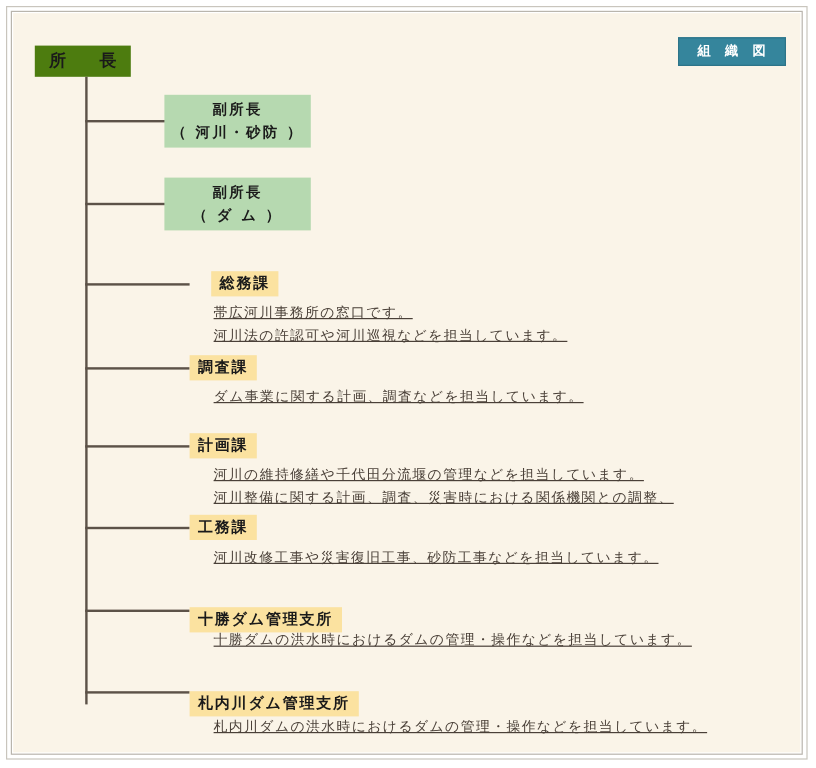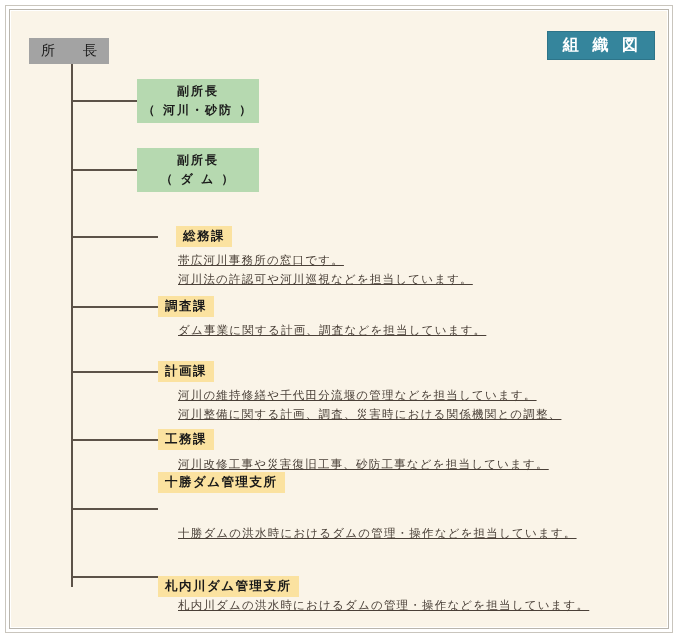--- a/index.html
+++ b/index.html
@@ -40,37 +40,37 @@
     background:#faf4e8;
     overflow:hidden;
   }
 
   
   .badge{
     position:absolute;
     right:12px;top:20px;
     background:#35859c;
     color:#ffffff;
-    font-size:16px;
+    font-size:11px;
     font-weight:bold;
     letter-spacing:4px;
     padding:6px 13px 7px 16px;
     line-height:1;
     box-shadow:0 0 0 1px #2d7489 inset;
   }
 
   
   .boss{
     position:absolute;
     left:18px;top:27px;
     width:80px;height:26px;
-    background:#a3a3a3;
+    background:#4d7c0f;
     color:#1a1a1a;
     font-size:14px;
-    font-weight:normal;
+    font-weight:bold;
     letter-spacing:7px;
     display:flex;align-items:center;justify-content:center;
     text-indent:7px;
   }
 
   
   .vline{
     position:absolute;
     left:60px;top:53px;
     width:2px;height:523px;
@@ -174,21 +174,21 @@
     <div class="desc" style="left:167px;top:375px;">
       <div>河川の維持修繕や千代田分流堰の管理などを担当しています。</div>
       <div>河川整備に関する計画、調査、災害時における関係機関との調整、</div>
     </div>
 
     <div class="divlabel" style="left:147px;top:418px;">工務課</div>
     <div class="desc" style="left:167px;top:444px;">
       <div>河川改修工事や災害復旧工事、砂防工事などを担当しています。</div>
     </div>
 
-    <div class="divlabel" style="left:147px;top:461px;">十勝ダム管理支所</div>
+    <div class="divlabel" style="left:147px;top:495px;">十勝ダム管理支所</div>
     <div class="desc" style="left:167px;top:513px;">
       <div>十勝ダムの洪水時におけるダムの管理・操作などを担当しています。</div>
     </div>
 
     <div class="divlabel" style="left:147px;top:555px;margin-top:10px;">札内川ダム管理支所</div>
     <div class="desc" style="left:167px;top:585px;">
       <div>札内川ダムの洪水時におけるダムの管理・操作などを担当しています。</div>
     </div>
 
   </div>

